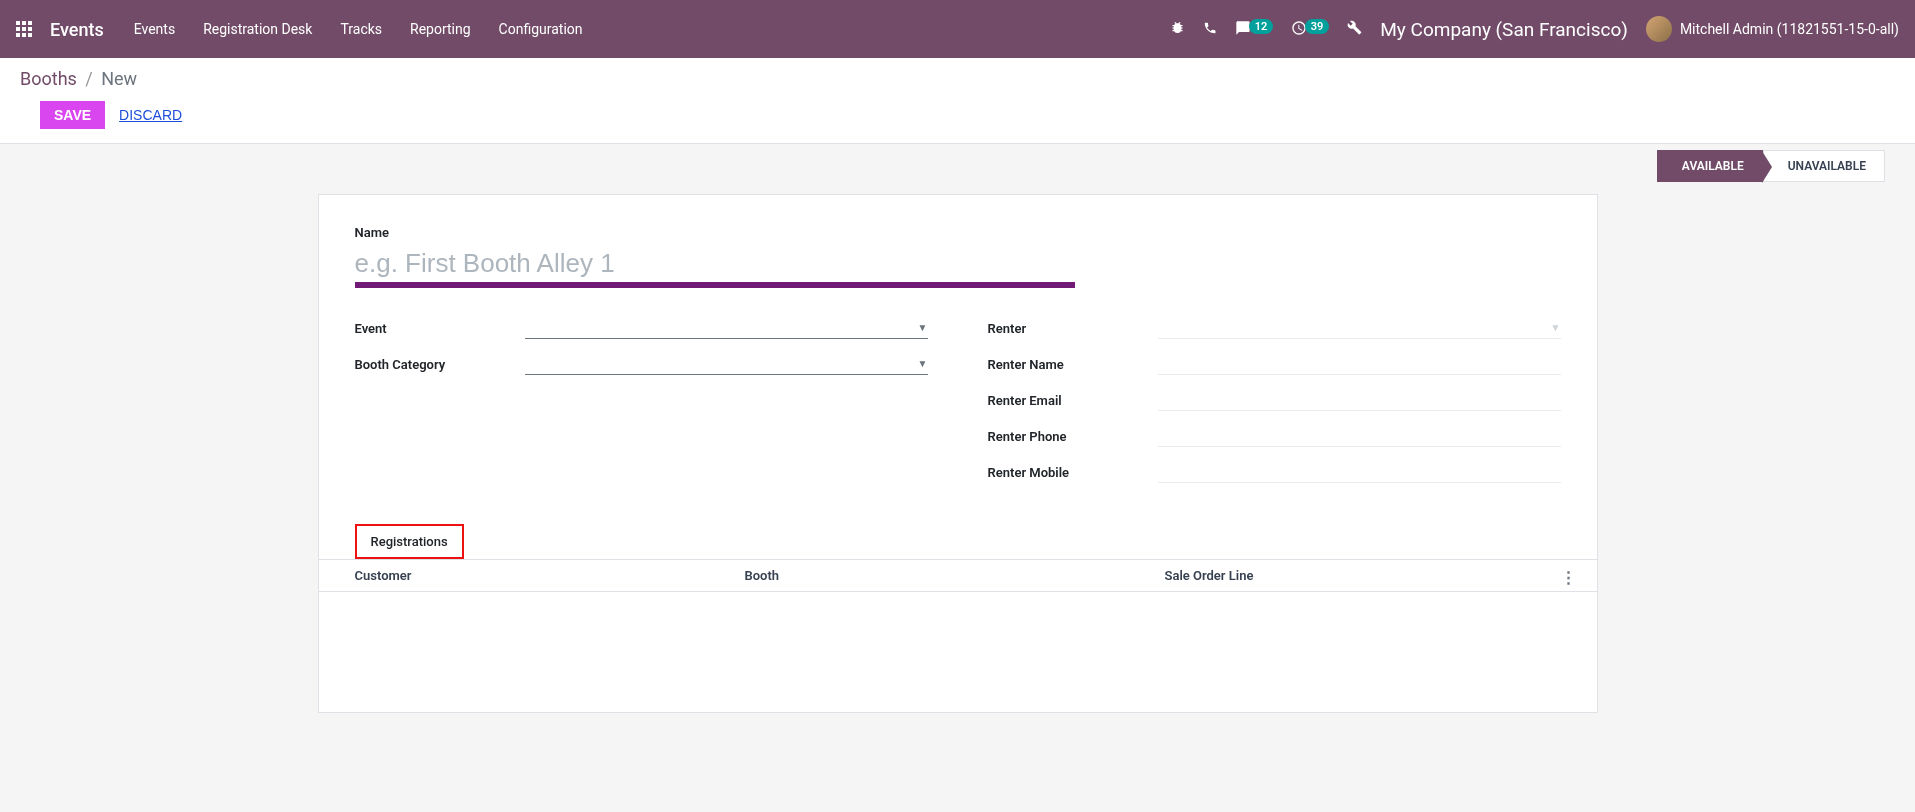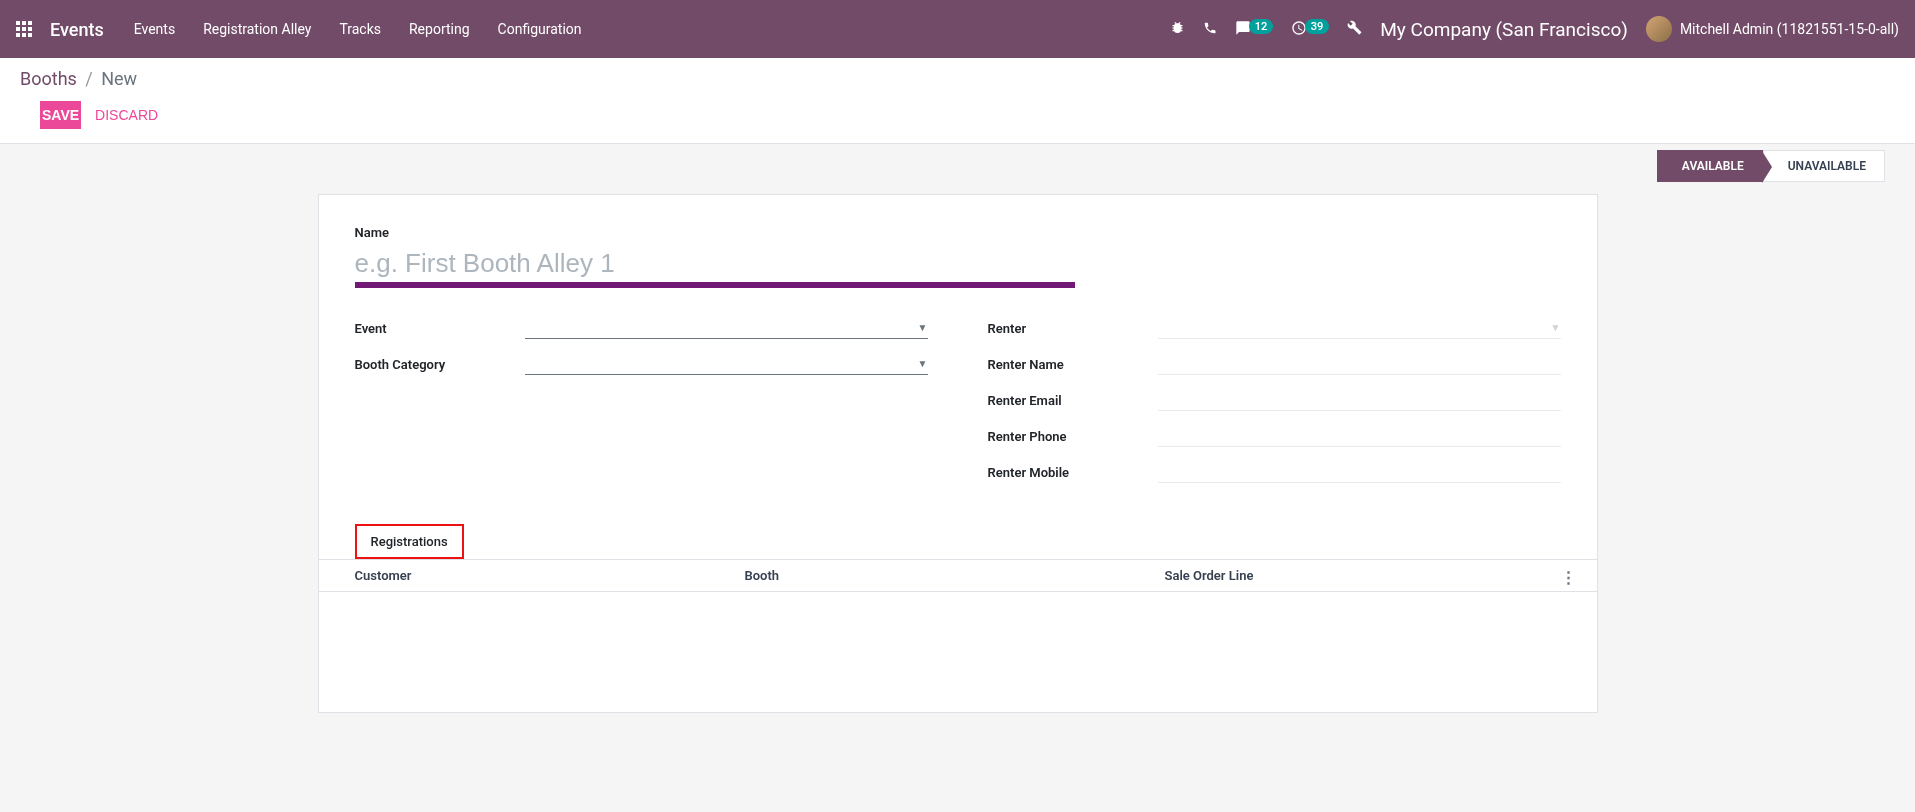--- a/index.html
+++ b/index.html
@@ -23,22 +23,22 @@
   .badge-pill { background:#00A09D; color:#fff; border-radius: 10px; font-size:11px; padding:1px 6px; font-weight:600; margin-left:-6px; position:relative; top:-6px;}
   .company-name { font-size:19px; }
   .avatar { width:26px; height:26px; border-radius:50%; background: linear-gradient(135deg, #d4a574, #8b6f47); display:inline-block; }
   .user-block { display:flex; align-items:center; gap:8px; cursor:pointer; }
 
   .breadcrumb-bar { background:#fff; padding: 10px 20px 0 20px; }
   .breadcrumb { font-size: 18px; color: #6c757d; }
   .breadcrumb .root { color:#714B67; cursor:pointer; }
   .breadcrumb .sep { margin: 0 4px; color:#999; }
   .action-row { padding: 12px 20px 14px 20px; display:flex; gap:14px; align-items:center; }
-  .btn-save { background:#ec4899; color:#fff; border:none; padding:6px 2px; font-size:14px; font-weight:600; cursor:pointer; }
-  .btn-discard { background:none; border:none; color:#ec4899; font-size:14px; cursor:pointer; font-weight:500; }
+  .btn-save { background:#d946ef; color:#fff; border:none; padding:6px 14px; font-size:14px; font-weight:600; cursor:pointer; }
+  .btn-discard { background:none; border:none; color:#1d4ed8; font-size:14px; cursor:pointer; font-weight:500;text-decoration:underline; }
 
   .content-wrap { border-top:1px solid #dee2e6; position:relative; padding-bottom:40px; }
   .status-bar { position:absolute; top:6px; right: 30px; display:flex; font-size:12px; font-weight:600; }
   .status-step { padding:8px 18px 8px 24px; position:relative; background:#fff; border:1px solid #dee2e6; cursor:pointer; }
   .status-step.active { background:#714B67; color:#fff; border-color:#714B67; }
   .status-step::after {
     content:''; position:absolute; right:-10px; top:0; width:0; height:0;
     border-top:16px solid transparent; border-bottom:16px solid transparent;
     border-left:10px solid #fff; z-index:2;
   }
@@ -79,21 +79,21 @@
       <span></span>
       <span></span>
       <span></span>
       <span></span>
       <span></span>
       <span></span>
   </div>
   <div class="brand">Events</div>
   <div class="nav-menu">
     <div class="nav-item">Events</div>
-    <div class="nav-item">Registration Alley</div>
+    <div class="nav-item">Registration Desk</div>
     <div class="nav-item">Tracks</div>
     <div class="nav-item">Reporting</div>
     <div class="nav-item">Configuration</div>
   </div>
   <div class="topbar-right">
     <div class="icon-btn">
       <svg width="15" height="15" viewBox="0 0 24 24" fill="#fff">
           <path d="M20 8h-2.81a5.985 5.985 0 0 0-1.82-1.96l1.63-1.63-1.41-1.41-2.17 2.17C12.96 5.06 12.49 5 12 5s-.96.06-1.42.17L8.41 3 7 4.41 8.62 6.04A5.99 5.99 0 0 0 6.81 8H4v2h2.09c-.05.33-.09.66-.09 1v1H4v2h2v1c0 .34.04.67.09 1H4v2h2.81a6 6 0 0 0 10.38 0H20v-2h-2.09c.05-.33.09-.66.09-1v-1h2v-2h-2v-1c0-.34-.04-.67-.09-1H20V8z"></path>
         </svg>
     </div>

